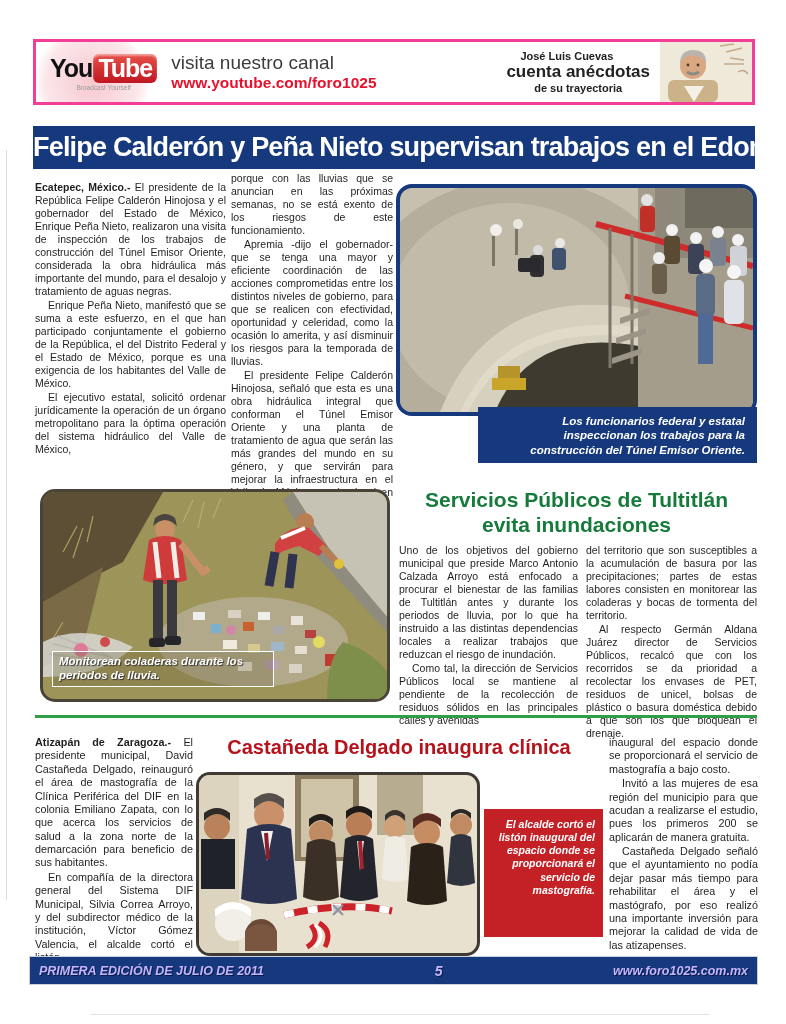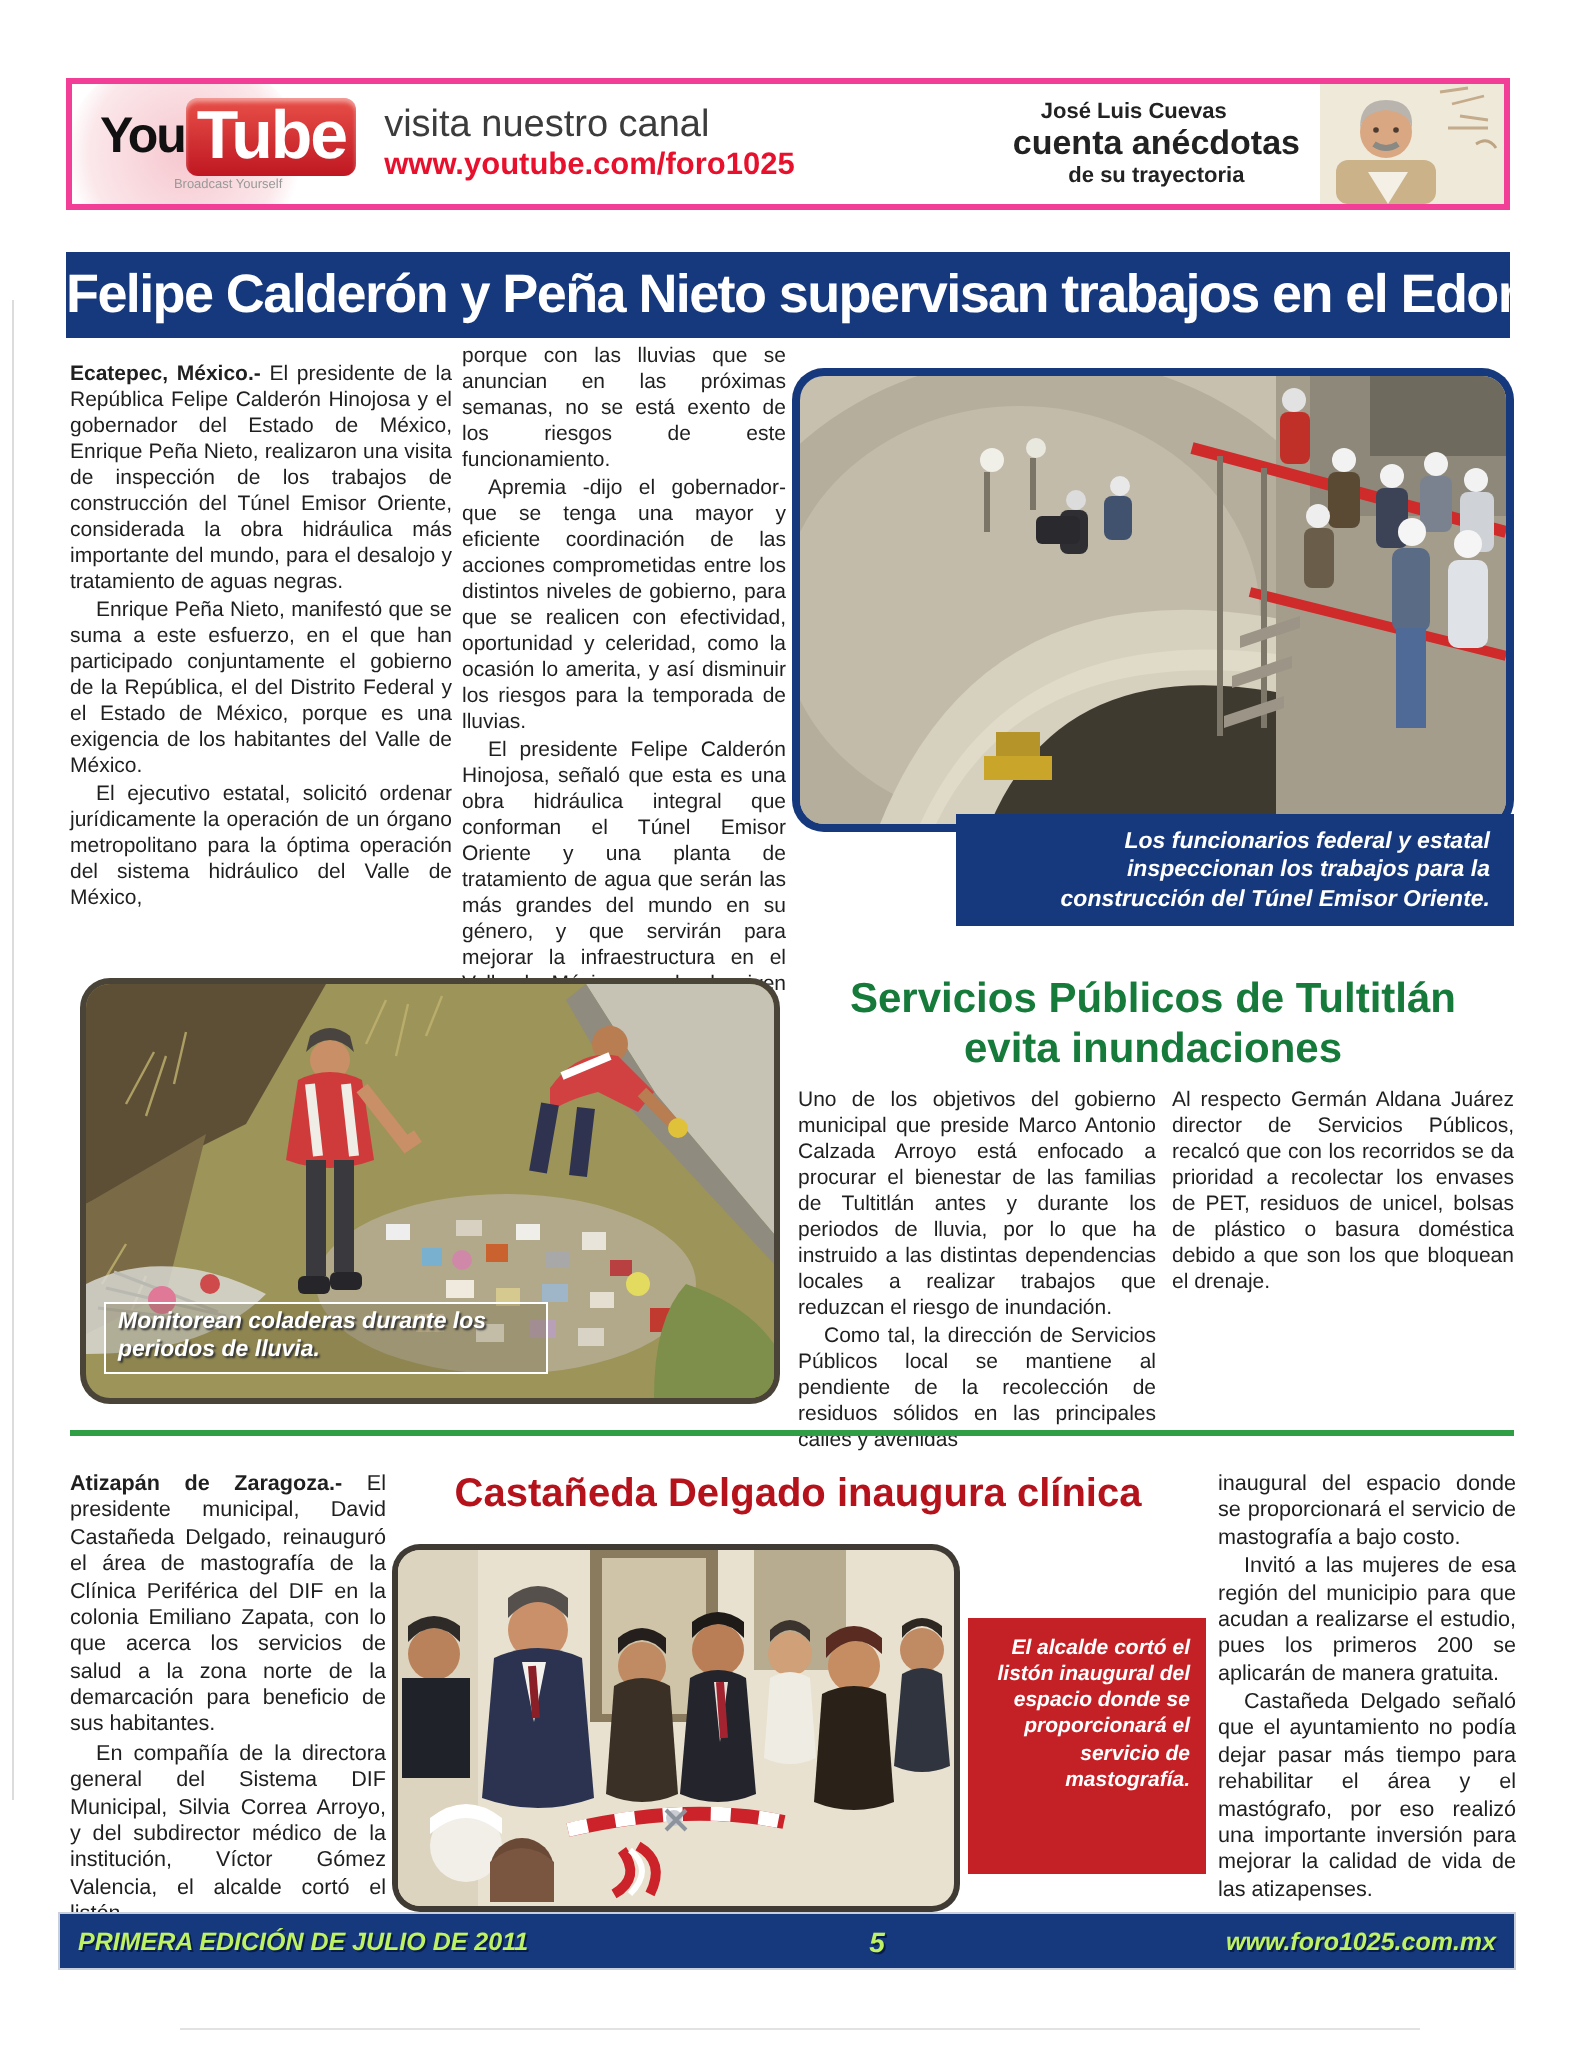--- a/index.html
+++ b/index.html
@@ -9,21 +9,21 @@
 
   
   .banner{left:33px;top:39px;width:716px;height:60px;border:3px solid #f23e97;
           background:#ffffff;display:flex;align-items:center;overflow:hidden;}
   .yt-wrap{position:relative;display:flex;flex-direction:column;align-items:center;
            margin-left:14px;z-index:2;}
   .yt-blob{position:absolute;left:-18px;top:-22px;width:120px;height:100px;border-radius:50%;
            background:radial-gradient(circle,#f6c8cf 0%,#fbe7ea 60%,rgba(255,255,255,0) 75%);z-index:-1;}
   .yt-row{display:flex;align-items:center;}
   .yt-you{font-weight:bold;font-size:25px;color:#111;letter-spacing:-1px;}
-  .yt-tube{font-weight:bold;font-size:34px;color:#fff;background:linear-gradient(#e85048,#bf1722);
+  .yt-tube{font-weight:bold;font-size:25px;color:#fff;background:linear-gradient(#e85048,#bf1722);
            border-radius:6px;padding:0 5px;margin-left:1px;letter-spacing:-1px;
            box-shadow:inset 0 2px 2px rgba(255,255,255,.45);}
   .yt-tag{font-size:6.5px;color:#999;margin-top:1px;}
   .visit{margin-left:14px;line-height:1.1;}
   .visit-1{font-size:19px;color:#3c3c3c;}
   .visit-2{font-size:15.5px;font-weight:bold;color:#e8112d;}
   .guest{margin-left:auto;margin-right:10px;text-align:center;line-height:1.15;}
   .guest-name{font-size:11px;font-weight:bold;color:#222;text-align:left;padding-left:14px;}
   .guest-1{font-size:17px;font-weight:bold;color:#222;}
   .guest-2{font-size:11px;font-weight:bold;color:#222;}
@@ -68,21 +68,21 @@
           border-radius:14px;box-sizing:border-box;}
   .photo3 .inner{width:100%;height:100%;border-radius:11px;overflow:hidden;}
   .redbox{left:484px;top:809px;width:119px;height:128px;background:#c42127;color:#fff;
           font-size:10.5px;font-weight:bold;font-style:italic;text-align:right;
           padding:9px 8px 0 8px;box-sizing:border-box;line-height:1.25;}
   .a3right{left:609px;top:736px;width:149px;height:220px;font-size:10.8px;}
 
   
   .footer{left:30px;top:957px;width:727px;height:27px;background:#16387c;
           box-shadow:0 0 0 1px #c9cfdd;display:flex;align-items:center;
-          color:#bef264;font-weight:bold;font-style:italic;font-size:12.5px;
+          color:#c4b5fd;font-weight:bold;font-style:italic;font-size:12.5px;
           text-shadow:1px 1px 0 #081c4a;padding:0 9px;box-sizing:border-box;}
   .footer .mid{flex:1;text-align:center;font-size:14px;}
 
   .scan-edge-l{left:6px;top:150px;width:1px;height:750px;background:#dcdcdc;}
   .scan-edge-b{left:90px;top:1014px;width:620px;height:1px;background:#e2e2e2;}
 </style>
 </head>
 <body>
 
 <div class="page">
@@ -248,20 +248,21 @@
 
   <div class="abs title2">
     <span>Servicios Públicos de Tultitlán</span><br>
     <span>evita inundaciones</span>
   </div>
   <div class="abs cols a2cA">
     <p>Uno de los objetivos del gobierno municipal que preside Marco Antonio Calzada Arroyo está enfocado a procurar el bienestar de las familias de Tultitlán antes y durante los periodos de lluvia, por lo que ha instruido a las distintas dependencias locales a realizar trabajos que reduzcan el riesgo de inundación.</p>
     <p>Como tal, la dirección de Servicios Públicos local se mantiene al pendiente de la recolección de residuos sólidos en las principales calles y avenidas</p>
   </div>
   <div class="abs cols a2cB">
+    <p>del territorio que son susceptibles a la acumulación de basura por las precipitaciones; partes de estas labores consisten en monitorear las coladeras y bocas de tormenta del territorio.</p>
     <p>Al respecto Germán Aldana Juárez director de Servicios Públicos, recalcó que con los recorridos se da prioridad a recolectar los envases de PET, residuos de unicel, bolsas de plástico o basura doméstica debido a que son los que bloquean el drenaje.</p>
   </div>
   <div class="abs green-rule"></div>
 
   <div class="abs cols a3left">
     <p><span class="lead">Atizapán de Zaragoza.-</span><span> El presidente municipal, David Castañeda Delgado, reinauguró el área de mastografía de la Clínica Periférica del DIF en la colonia Emiliano Zapata, con lo que acerca los servicios de salud a la zona norte de la demarcación para beneficio de sus habitantes.</span></p>
     <p>En compañía de la directora general del Sistema DIF Municipal, Silvia Correa Arroyo, y del subdirector médico de la institución, Víctor Gómez Valencia, el alcalde cortó el listón</p>
   </div>
   <div class="abs title3">Castañeda Delgado inaugura clínica</div>
 

